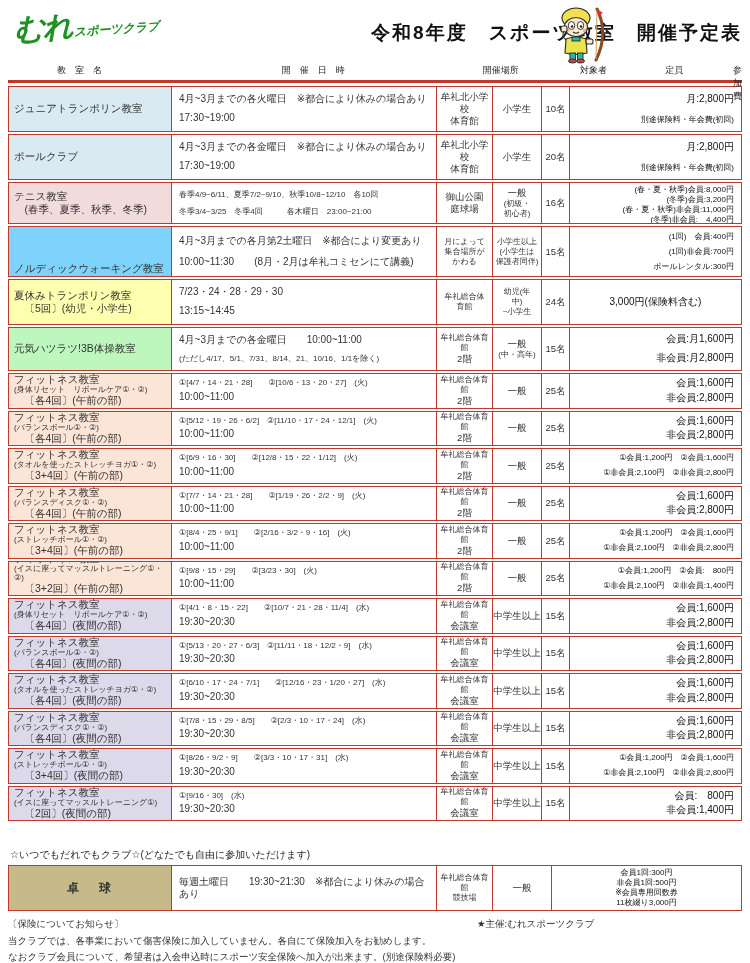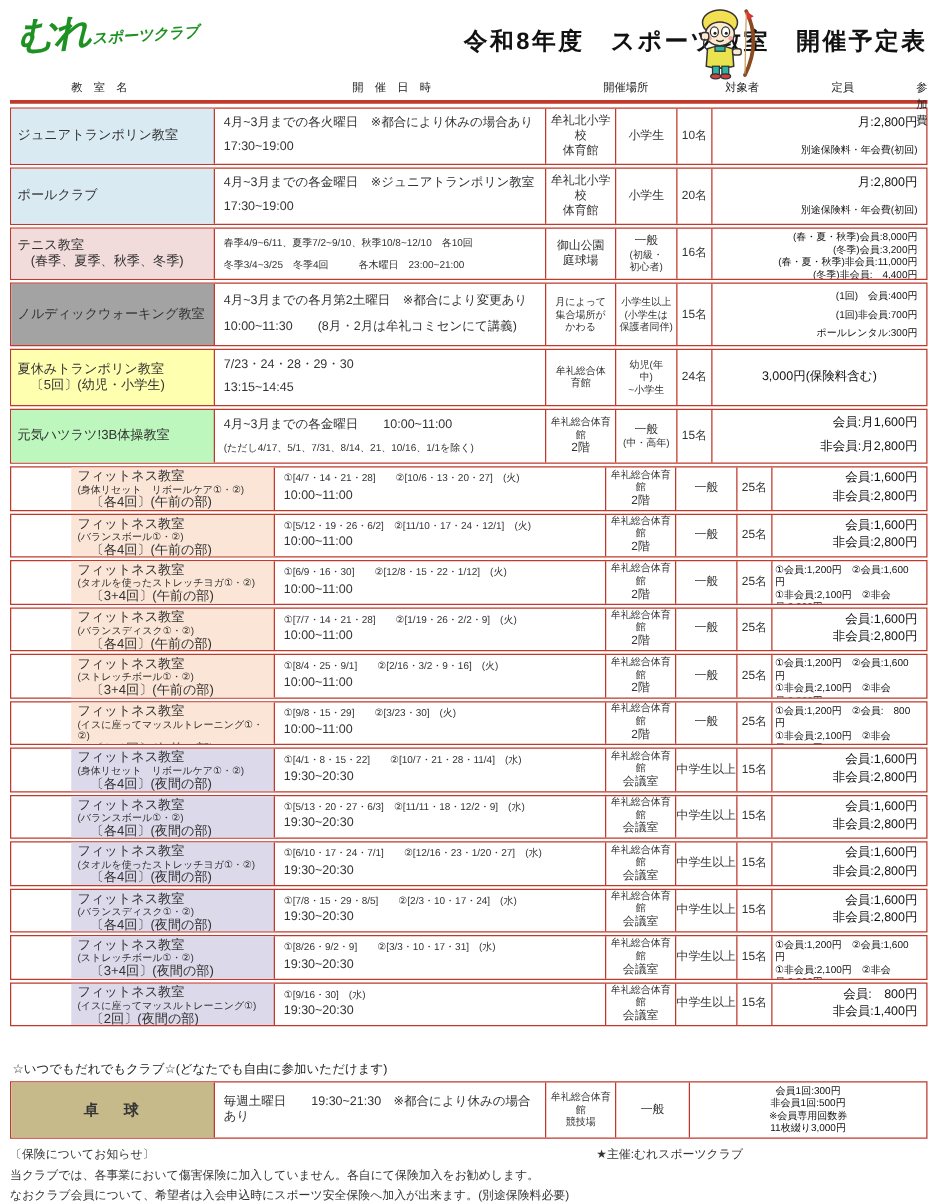--- a/index.html
+++ b/index.html
@@ -41,21 +41,21 @@
   .c-fee  { flex:1; border-right:none; align-items:flex-end; padding:2px 7px 2px 2px;
             justify-content:space-around; color:#111; }
   .c-fee.center { align-items:center; padding-right:2px; }
 
   .k-regular { height:46px; }
   .k-tennis  { height:42px; }
   .k-nordic  { height:51px; }
   .k-genki   { height:44px; }
   .k-fitness { height:35.5px; }
   .k-club    { height:46px; }
-  .k-fitness .c-name { justify-content:flex-start; padding-top:1px; line-height:1.15;margin-left:48px; }
+  .k-fitness .c-name { justify-content:flex-end; padding-top:1px; line-height:1.15; }
   .k-fitness .c-date { justify-content:space-around; }
   .k-club .c-name { align-items:center; justify-content:center; font-weight:bold; font-size:12px; letter-spacing:4px; }
   .k-club .c-date { justify-content:center; }
   .k-club .c-aud  { width:59px; }
 
   .notice { font-size:10px; color:#222; padding:3px 0 3px 2px;margin-top:24px; }
 
   
   .foot { display:flex; margin-top:5px; }
   .foot-left  { width:455px; font-size:9.5px; line-height:1.75; color:#333; }
@@ -130,21 +130,21 @@
     <div class="cell c-fee">
           <div>月:2,800円</div>
           <div class="sm">別途保険料・年会費(初回)</div>
         </div>
   </div>
       <div class="row k-regular">
     <div class="cell c-name" style="background: rgb(217, 234, 242);">
           <div>ポールクラブ</div>
         </div>
     <div class="cell c-date">
-          <div>4月~3月までの各金曜日　※ジュニアトランポリン教室</div>
+          <div>4月~3月までの各金曜日　※都合により休みの場合あり</div>
           <div>17:30~19:00</div>
         </div>
     <div class="cell c-loc">
           <div>牟礼北小学校</div>
           <div>体育館</div>
         </div>
     <div class="cell c-aud">
           <div>小学生</div>
         </div>
     <div class="cell c-cap">20名</div>
@@ -173,21 +173,21 @@
         </div>
     <div class="cell c-cap">16名</div>
     <div class="cell c-fee">
           <div class="sm">(春・夏・秋季)会員:8,000円</div>
           <div class="sm">(冬季)会員:3,200円</div>
           <div class="sm">(春・夏・秋季)非会員:11,000円</div>
           <div class="sm">(冬季)非会員:　4,400円</div>
         </div>
   </div>
       <div class="row k-nordic">
-    <div class="cell c-name" style="background: #a3a3a3;">
+    <div class="cell c-name" style="background: #7dd3fc; justify-content: flex-end;">
           <div>ノルディックウォーキング教室</div>
         </div>
     <div class="cell c-date">
           <div>4月~3月までの各月第2土曜日　※都合により変更あり</div>
           <div>10:00~11:30　　(8月・2月は牟礼コミセンにて講義)</div>
         </div>
     <div class="cell c-loc">
           <div class="sm">月によって</div>
           <div class="sm">集合場所が</div>
           <div class="sm">かわる</div>

